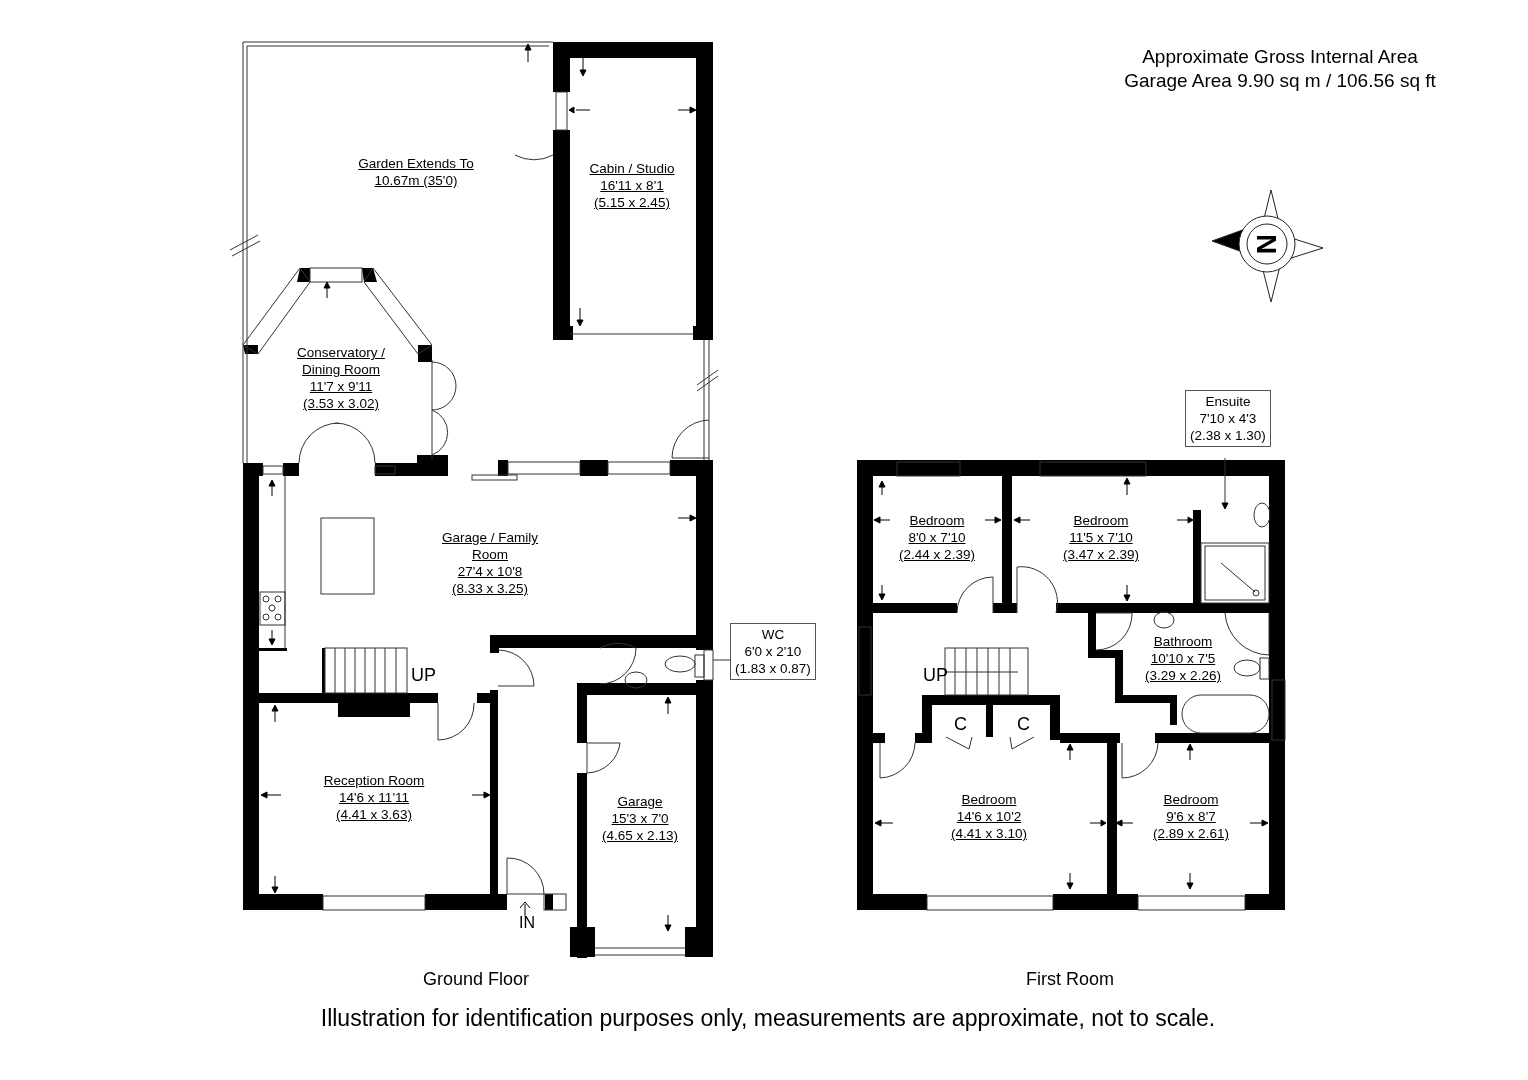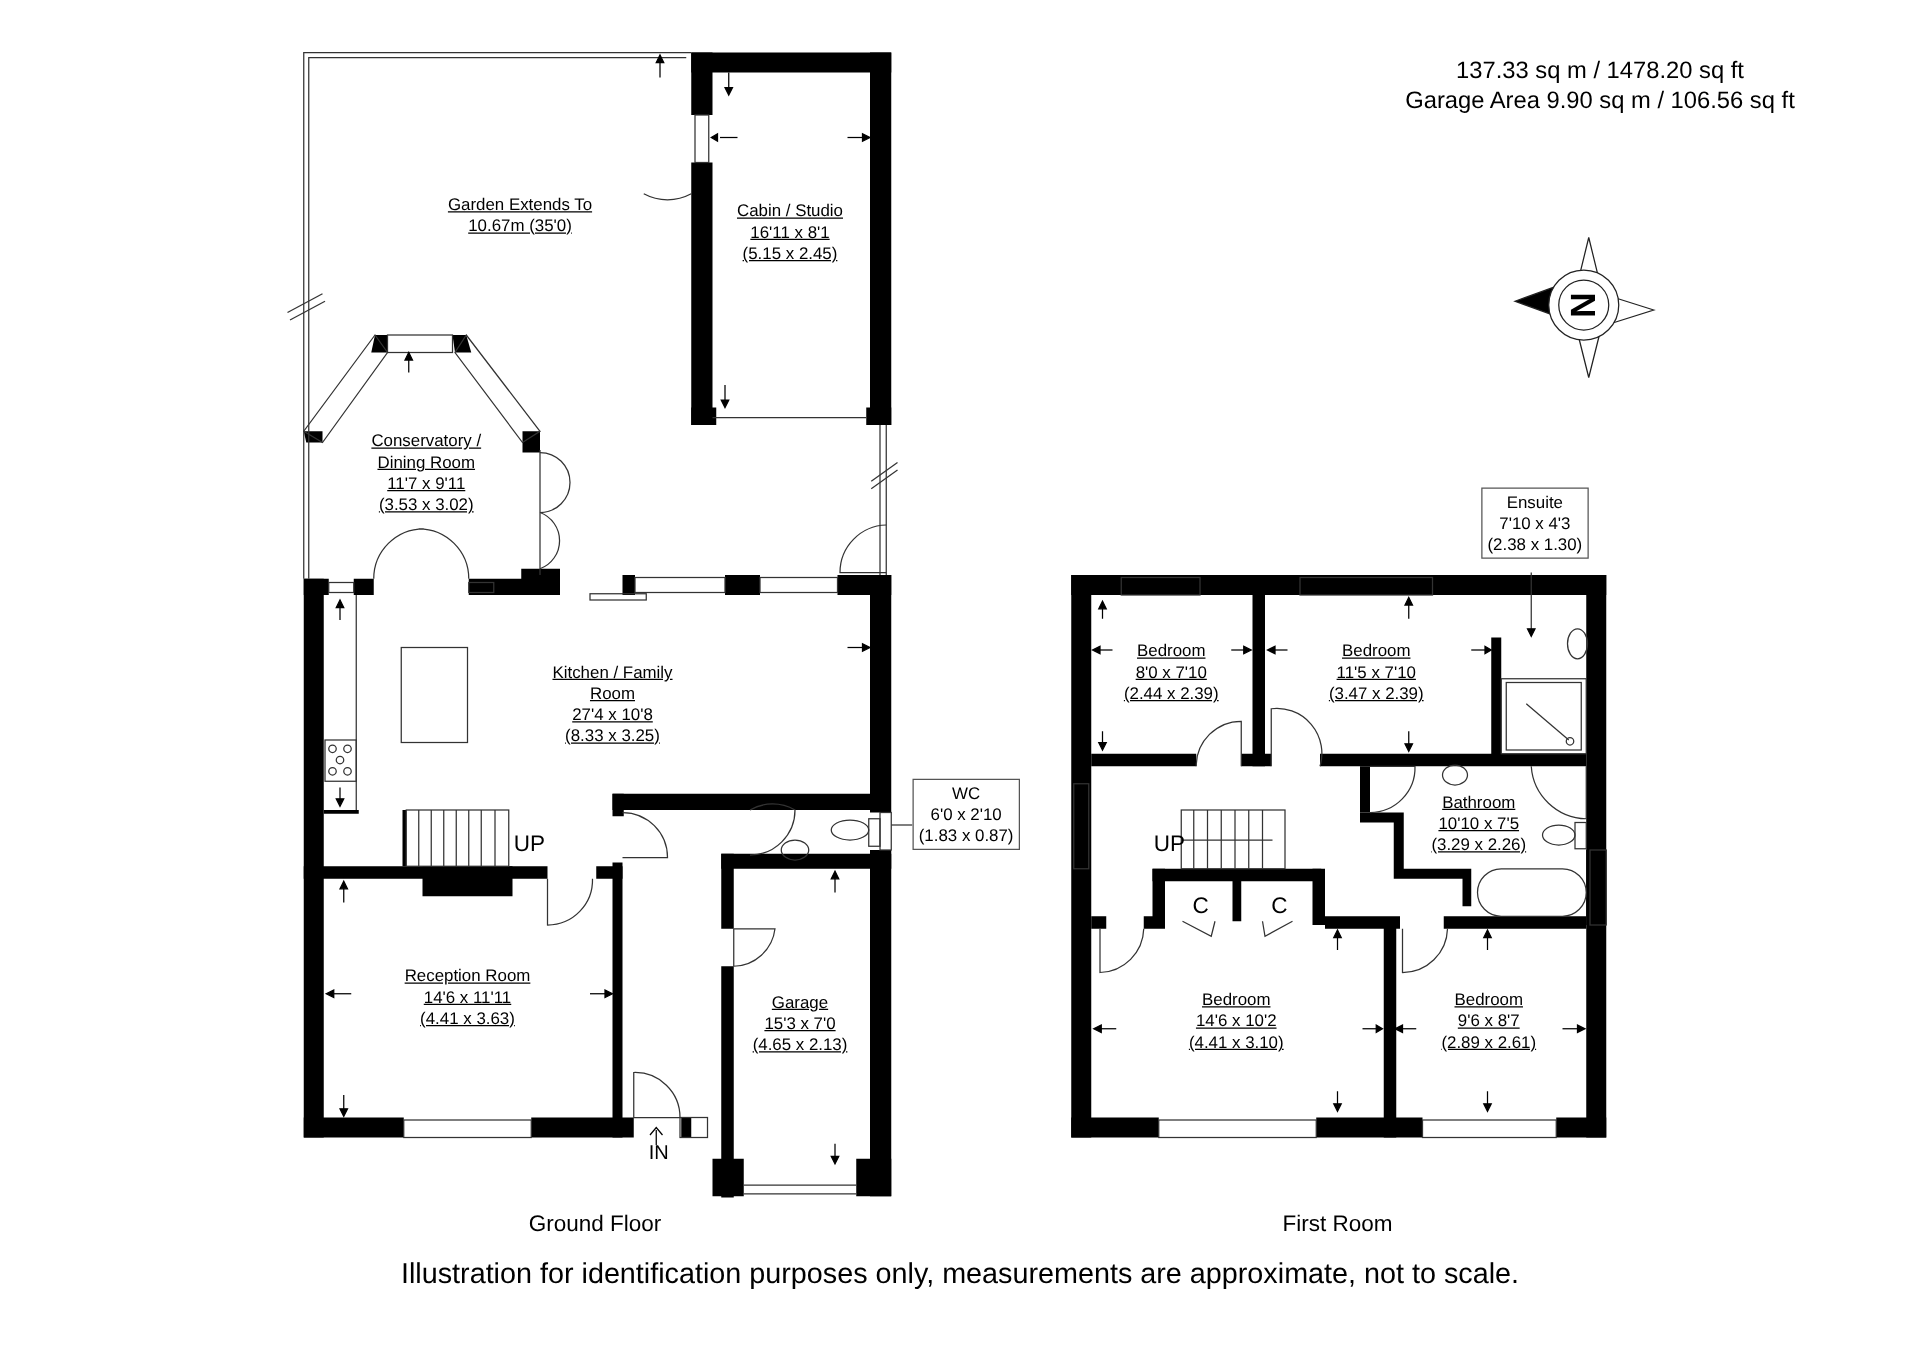--- a/index.html
+++ b/index.html
@@ -270,41 +270,41 @@
     <polygon points="1271,302 1282,258 1260,258"></polygon>
     <polygon points="1323,248 1285,236 1285,260"></polygon>
     <polygon points="1212,241 1248,228 1248,254" fill="#000"></polygon>
     <circle cx="1267" cy="244" r="28"></circle>
     <circle cx="1267" cy="244" r="20"></circle>
   </g>
   <text x="1267" y="253" font-size="28" font-weight="bold" text-anchor="middle" font-family="Liberation Sans, sans-serif" transform="rotate(-90 1267 244)">N</text>
 </svg>
 
 <div class="area">
-  <div>137.33 sq m / 1478.20 sq ft</div>
+  <div>Approximate Gross Internal Area</div>
   <div>Garage Area 9.90 sq m / 106.56 sq ft</div>
 </div>
 
 <div class="lbl" style="left:416px; top:155px;">
   <div>Garden Extends To</div>
   <div>10.67m (35'0)</div>
 </div>
 <div class="lbl" style="left:632px; top:160px;">
   <div>Cabin / Studio</div>
   <div>16'11 x 8'1</div>
   <div>(5.15 x 2.45)</div>
 </div>
 <div class="lbl" style="left:341px; top:344px;">
   <div>Conservatory /</div>
   <div>Dining Room</div>
   <div>11'7 x 9'11</div>
   <div>(3.53 x 3.02)</div>
 </div>
 <div class="lbl" style="left:490px; top:529px;">
-  <div>Kitchen / Family</div>
+  <div>Garage / Family</div>
   <div>Room</div>
   <div>27'4 x 10'8</div>
   <div>(8.33 x 3.25)</div>
 </div>
 <div class="callout" style="left:730px; top:623px;">
   <div>WC</div>
   <div>6'0 x 2'10</div>
   <div>(1.83 x 0.87)</div>
 </div>
 <div class="small" style="left:411px; top:665px;">UP</div>

